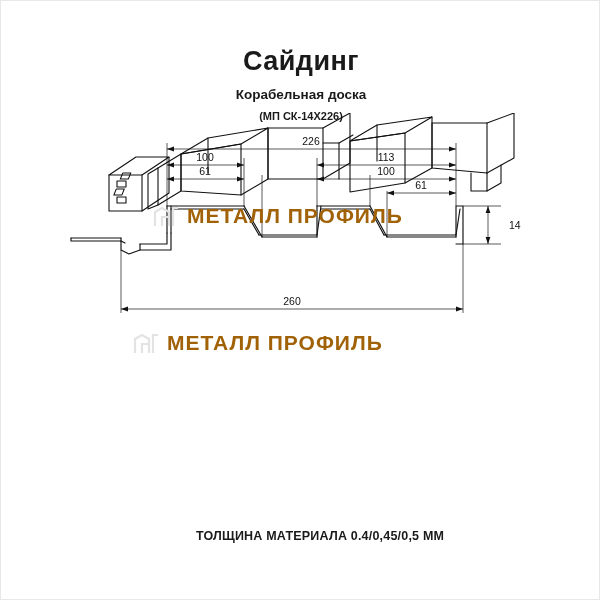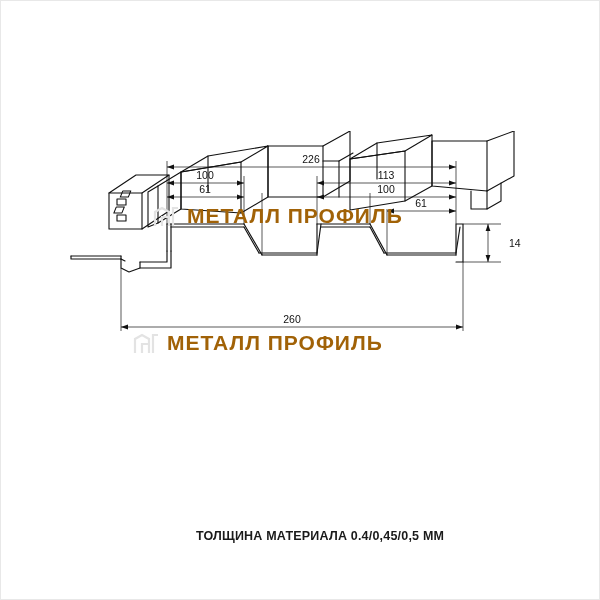--- a/index.html
+++ b/index.html
@@ -56,21 +56,21 @@
     width: 600px;
     text-align: center;
     font-size: 12.5px;
     font-weight: bold;
     letter-spacing: 0.2px;
     padding-left: 19px;
   }
   .drawing {
     position: absolute;
     left: 0;
-    top: 130px;
+    top: 112px;
     width: 600px;
     height: 380px;
   }
   .wm {
     position: absolute;
     pointer-events: none;
     color: #a16207;
     font-weight: bold;
     white-space: nowrap;
     font-size: 21px;
@@ -84,20 +84,25 @@
     margin-right: 8px;
   }
   svg { display: block; }
   text { font-family: "Liberation Sans", sans-serif; }
 </style>
 </head>
 <body>
 
 <div class="page">
 
+  <div class="header">
+    <h1 class="title">Сайдинг</h1>
+    <p class="subtitle">Корабельная доска</p>
+    <p class="code">(МП СК-14Х226)</p>
+  </div>
 
   <div class="drawing">
     <svg width="600" height="380" viewBox="0 0 600 380">
 
       <g fill="none" stroke="#111111" stroke-width="1.1" stroke-linejoin="round" stroke-linecap="round">
 
         <path d="M108,62 L135,44 L168,44 L141,62 Z"></path>
 
         <path d="M108,62 L108,98 L141,98 L141,62"></path>
         <path d="M141,98 L168,80 L168,44"></path>

